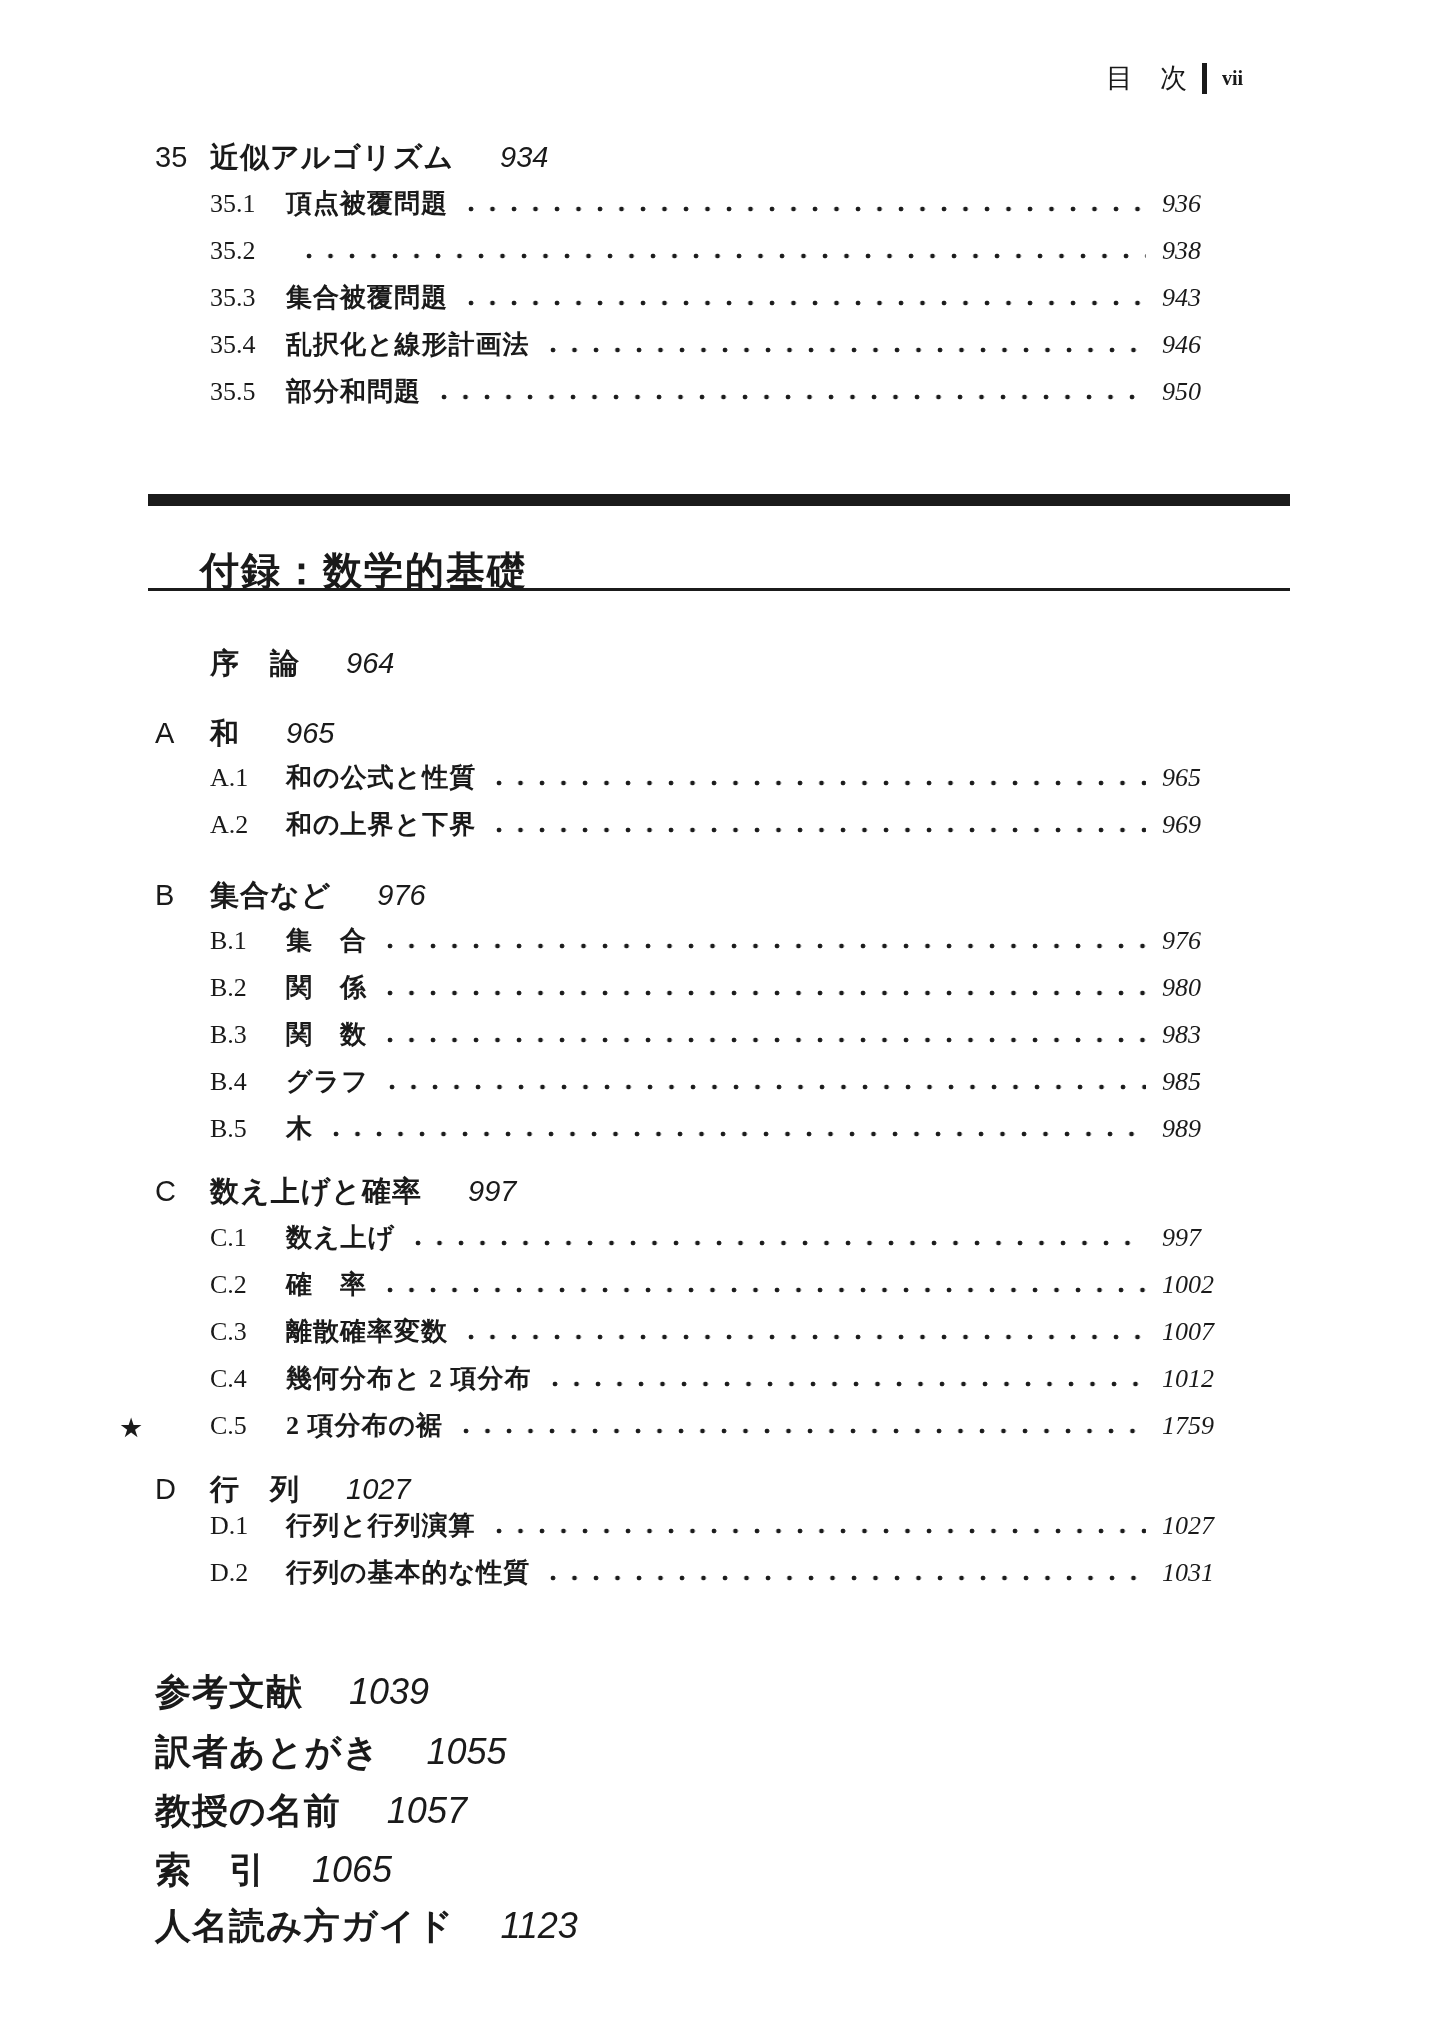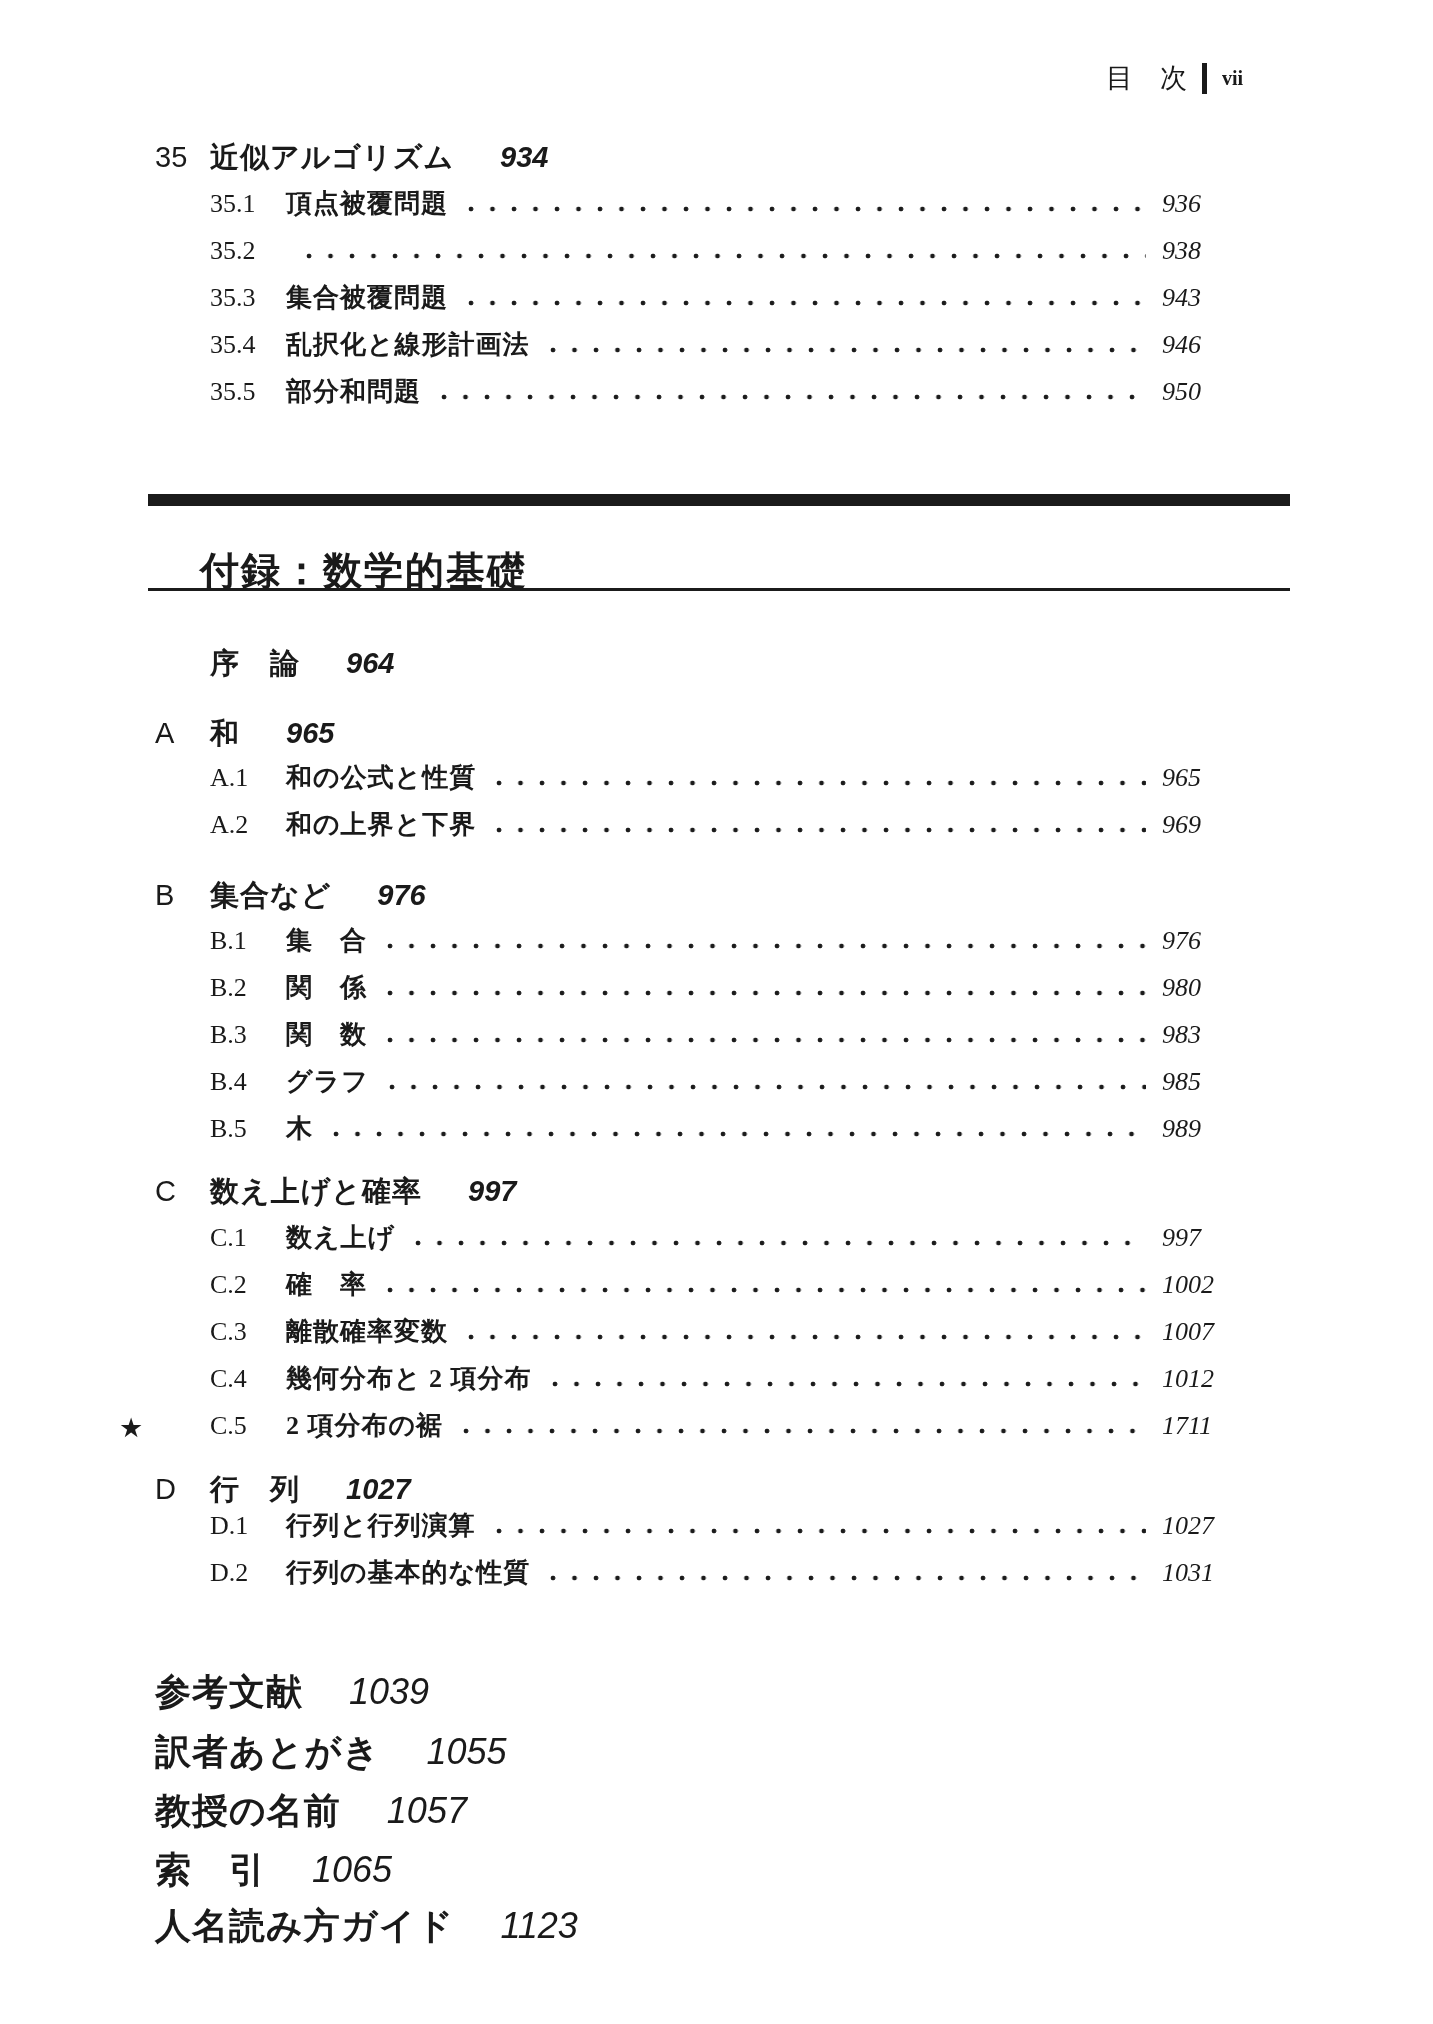--- a/index.html
+++ b/index.html
@@ -14,21 +14,21 @@
   .pg-header .vbar { width:5px; height:31px; background:#1a1a1a; }
   .pg-header .roman { font-weight:700; font-size:20px; }
 
   
   .row { position:absolute; left:155px; right:143px; display:flex; align-items:baseline; }
 
   
   .heading { font-family:"Liberation Sans", sans-serif; font-size:29px; line-height:38px; }
   .heading .letter { flex:none; width:55px; font-weight:400; }
   .heading .htitle { font-weight:700; letter-spacing:1px; }
-  .heading .hpage  { margin-left:46px; font-style:italic; font-weight:700; }
+  .heading .hpage  { margin-left:46px; font-style:italic; font-weight:400; }
 
   
   .sec { padding-left:55px; font-size:26px; line-height:36px; }
   .sec .num    { flex:none; width:76px; }
   .sec .stitle { letter-spacing:1px;font-weight:bold; }
   .sec .leader { flex:1; height:0; position:relative; margin:0 6px; }
   .sec .leader::after { content:""; position:absolute; bottom:0; left:14px; right:10px; height:6px;
         background-image:radial-gradient(circle at 3px 3px, #1b1b1b 2px, rgba(0,0,0,0) 2.7px);
         background-size:21.5px 6px; background-repeat:repeat-x; }
   .sec .spage  { flex:none; width:128px; text-align:left; font-style:italic; }
@@ -187,21 +187,21 @@
   <span class="num">C.4</span>
   <span class="stitle">幾何分布と 2 項分布</span>
   <span class="leader"></span>
   <span class="spage">1012</span>
 </div>
 <div class="row sec" style="top:1408px">
   <span class="star">★</span>
   <span class="num">C.5</span>
   <span class="stitle">2 項分布の裾</span>
   <span class="leader"></span>
-  <span class="spage">1711</span>
+  <span class="spage">1759</span>
 </div>
 
 <div class="row heading" style="top:1470px">
   <span class="letter">D</span>
   <span class="htitle">行　列</span>
   <span class="hpage">1027</span>
 </div>
 <div class="row sec" style="top:1508px">
   <span class="num">D.1</span>
   <span class="stitle">行列と行列演算</span>

